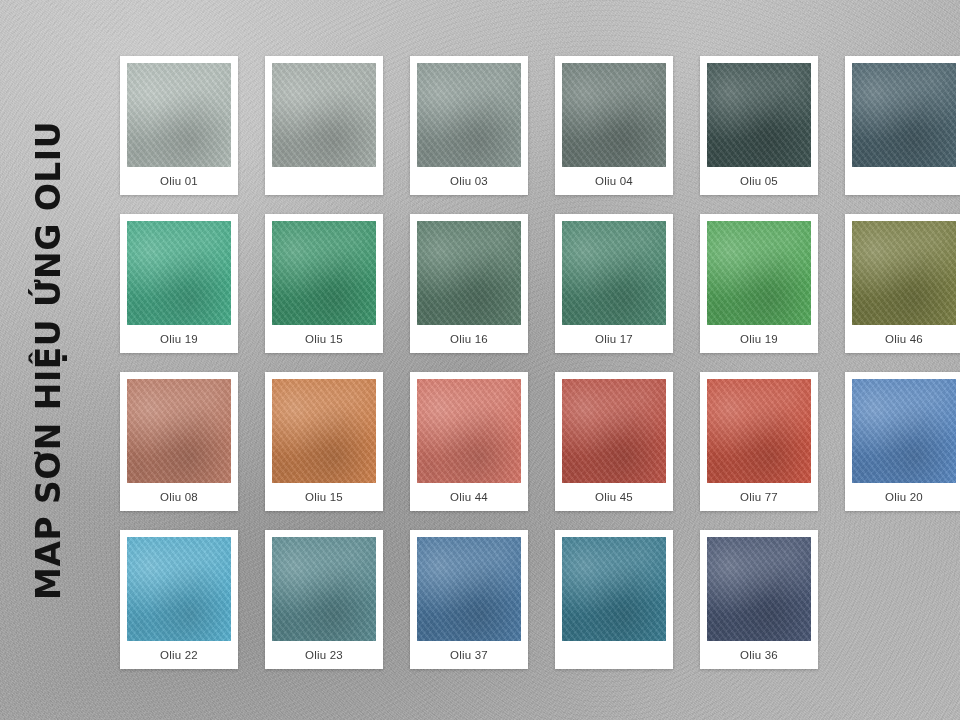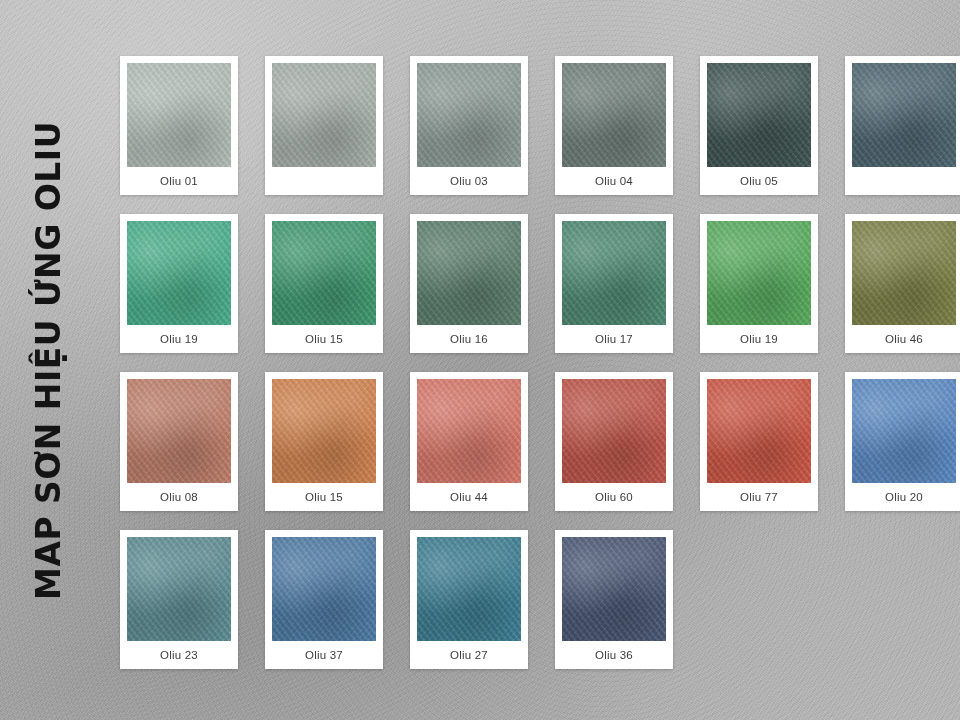--- a/index.html
+++ b/index.html
@@ -186,39 +186,42 @@
     <div class="swatch-card">
       <div class="swatch-chip" style="background-color: rgb(210, 132, 79);"></div>
       <div class="swatch-label">Oliu 15</div>
     </div>
     <div class="swatch-card">
       <div class="swatch-chip" style="background-color: rgb(217, 120, 106);"></div>
       <div class="swatch-label">Oliu 44</div>
     </div>
     <div class="swatch-card">
       <div class="swatch-chip" style="background-color: rgb(191, 85, 73);"></div>
-      <div class="swatch-label">Oliu 60</div>
+      <div class="swatch-label">Oliu 45</div>
     </div>
     <div class="swatch-card">
       <div class="swatch-chip" style="background-color: rgb(205, 86, 68);"></div>
       <div class="swatch-label">Oliu 77</div>
     </div>
     <div class="swatch-card">
       <div class="swatch-chip" style="background-color: rgb(91, 138, 196);"></div>
       <div class="swatch-label">Oliu 20</div>
     </div>
     <div class="swatch-card">
+      <div class="swatch-chip" style="background-color: rgb(89, 179, 210);"></div>
+      <div class="swatch-label">Oliu 22</div>
+    </div>
+    <div class="swatch-card">
       <div class="swatch-chip" style="background-color: rgb(93, 142, 148);"></div>
       <div class="swatch-label">Oliu 23</div>
     </div>
     <div class="swatch-card">
       <div class="swatch-chip" style="background-color: rgb(77, 123, 165);"></div>
       <div class="swatch-label">Oliu 37</div>
     </div>
     <div class="swatch-card">
       <div class="swatch-chip" style="background-color: rgb(59, 126, 147);"></div>
-      <div class="swatch-label">Oliu 27</div>
     </div>
     <div class="swatch-card">
       <div class="swatch-chip" style="background-color: rgb(74, 87, 117);"></div>
       <div class="swatch-label">Oliu 36</div>
     </div>
   </div>
 
 </body></html>

